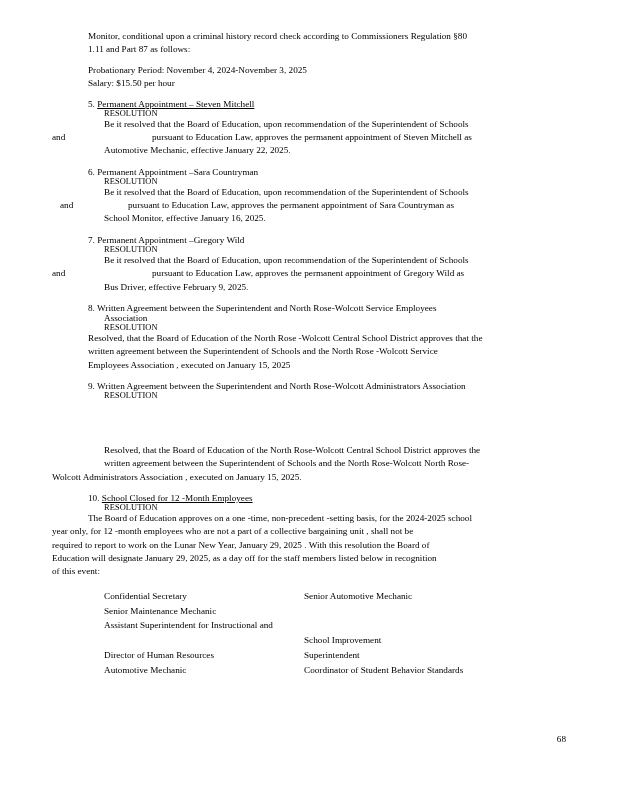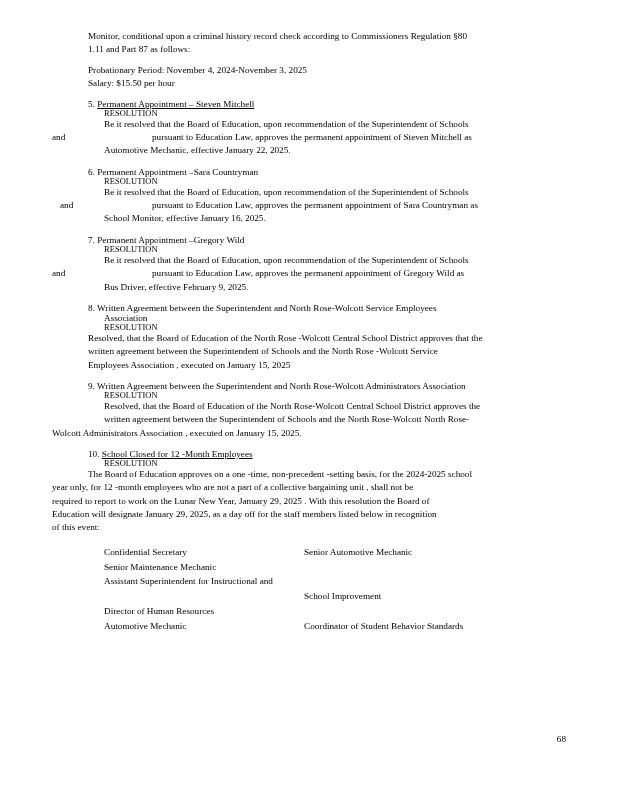--- a/index.html
+++ b/index.html
@@ -118,21 +118,21 @@
 
   <div class="item-head">
     <span class="item-num">6.</span>
     <span class="item-title-plain">Permanent Appointment –Sara  Countryman</span>
   </div>
   <div class="reso">RESOLUTION</div>
   <div class="body-text body-ind-52">
     <div>Be it resolved  that the Board of Education,  upon  recommendation  of the Superintendent   of Schools</div>
     <div class="and-line">
       <span class="and-word" style="left:-44px;">and</span>
-      <span style="display:inline-block;margin-left:48px;">pursuant  to Education Law, approves the permanent  appointment  of Sara  Countryman as</span>
+      <span style="display:inline-block;margin-left:24px;">pursuant  to Education Law, approves the permanent  appointment  of Sara  Countryman as</span>
     </div>
     <div>School Monitor, effective      January 16, 2025.</div>
   </div>
 
   <div class="block-gap"></div>
 
   <div class="item-head">
     <span class="item-num">7.</span>
     <span class="item-title-plain">Permanent Appointment –Gregory  Wild</span>
   </div>
@@ -161,21 +161,21 @@
   </div>
 
   <div class="block-gap"></div>
 
   <div class="item-head">
     <span class="item-num">9.</span>
     <span class="item-title-plain">Written  Agreement  between  the Superintendent   and  North Rose-Wolcott Administrators  Association</span>
   </div>
   <div class="reso">RESOLUTION</div>
   <div class="body-text body-ind-36">
-    <div style="margin-left:16px;">Resolved,   that the Board of Education of the North Rose-Wolcott Central School District approves  the</div>
+    <div style="margin-left:16px;margin-top:44px;">Resolved,   that the Board of Education of the North Rose-Wolcott Central School District approves  the</div>
     <div style="margin-left:16px;">written   agreement   between   the Superintendent   of Schools and the  North Rose-Wolcott North  Rose-</div>
   </div>
   <div class="body-text body-full">
     <div>Wolcott   Administrators    Association                        , executed on January  15, 2025.</div>
   </div>
 
   <div class="block-gap"></div>
 
   <div class="item-head">
     <span class="item-num">10.</span>
@@ -200,20 +200,21 @@
     </div>
     <div class="row">
       <div class="c2">Assistant Superintendent  for Instructional and</div>
     </div>
     <div class="row">
       <div class="c1"></div>
       <div class="c2">School Improvement</div>
     </div>
     <div class="row">
       <div class="c1">Director of Human Resources</div>
+      <div class="c2">Superintendent</div>
     </div>
     <div class="row">
       <div class="c1">Automotive Mechanic</div>
       <div class="c2">Coordinator of Student  Behavior Standards</div>
     </div>
   </div>
 
   <div class="pagenum">68</div>
 
 </div>

